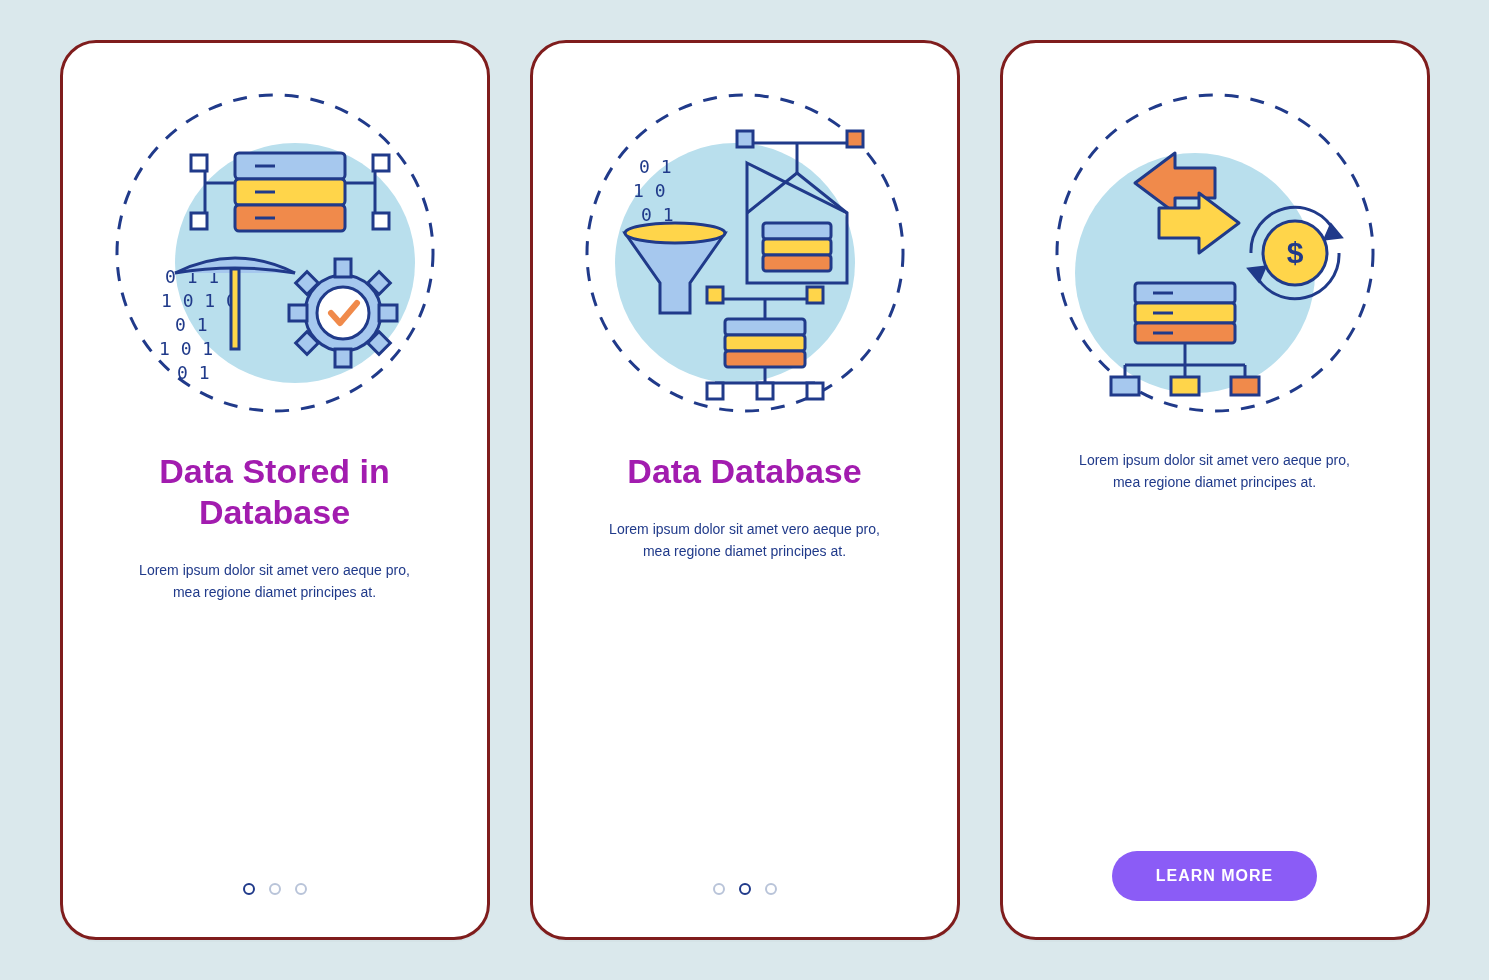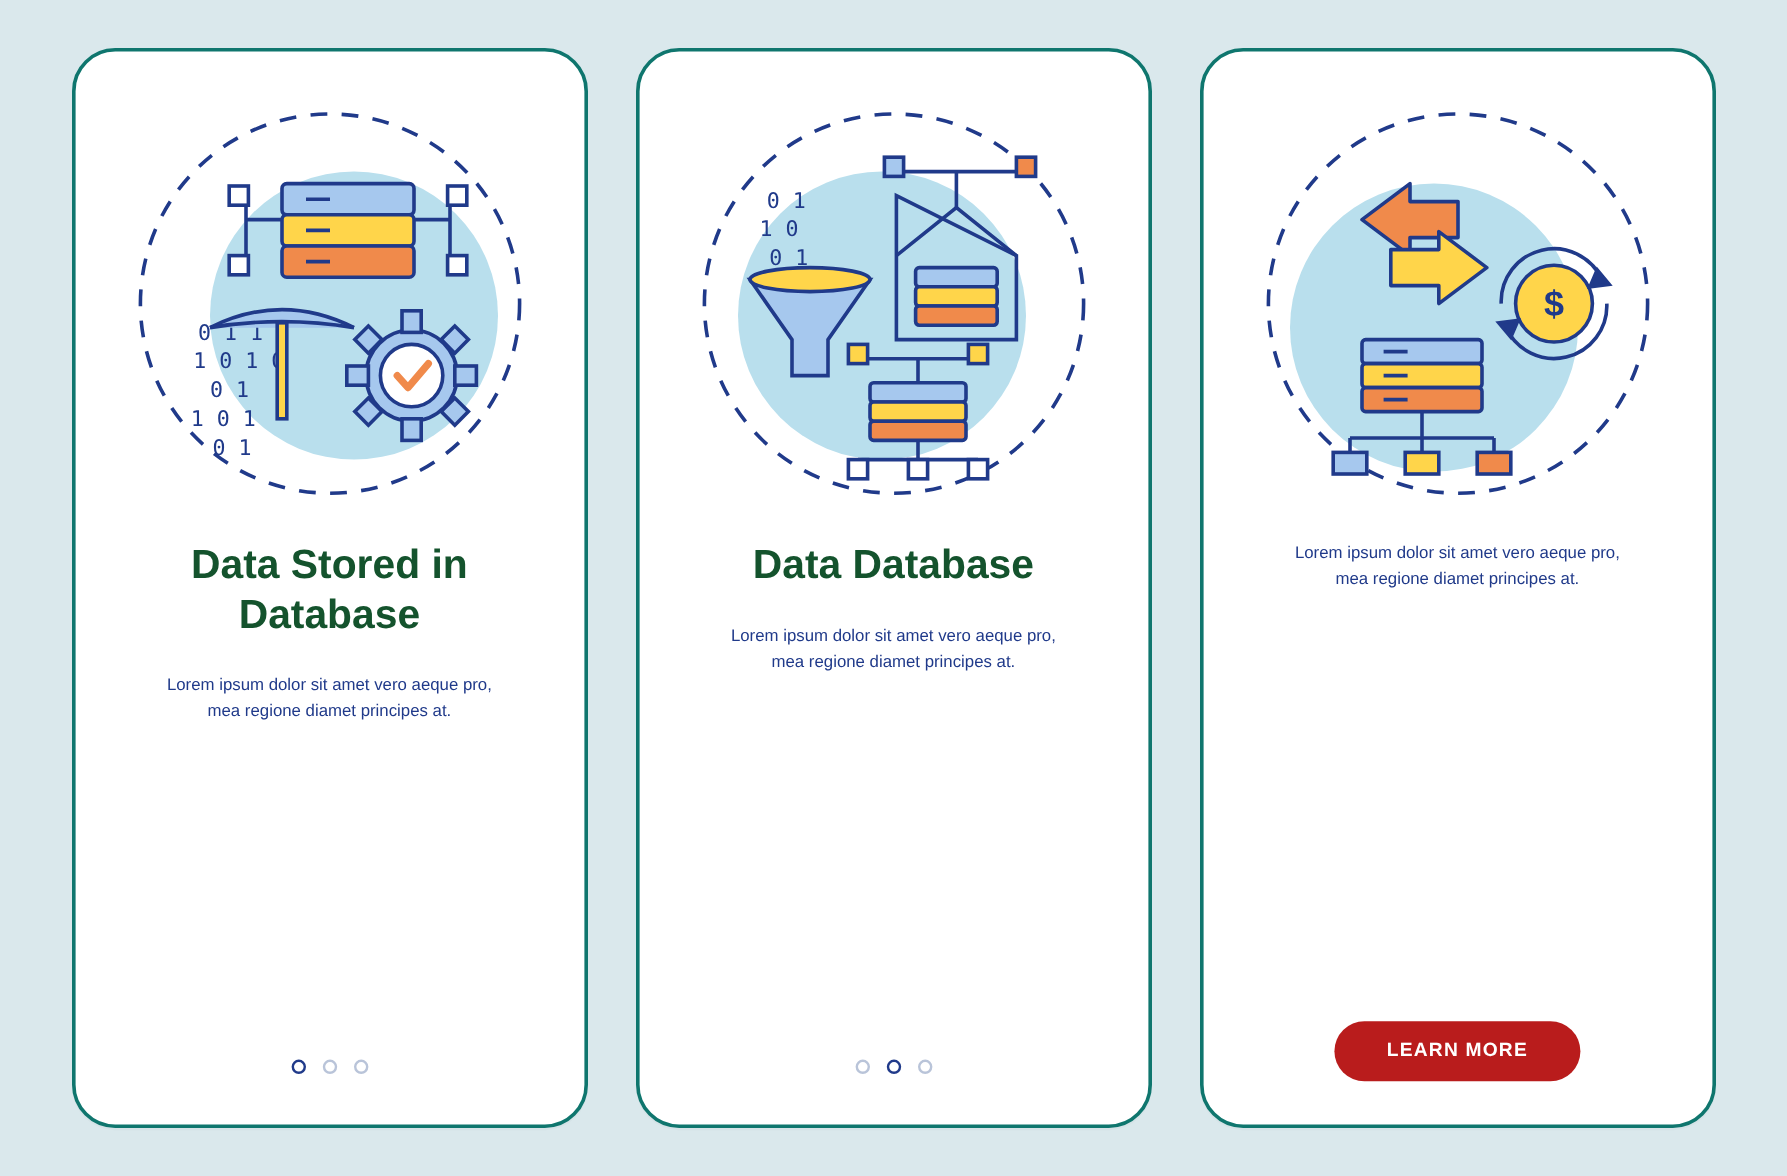--- a/index.html
+++ b/index.html
@@ -12,37 +12,37 @@
     align-items: center;
     justify-content: center;
     gap: 40px;
     padding: 40px;
   }
   .screen {
     width: 430px;
     height: 900px;
     background: #ffffff;
     border-radius: 36px;
-    border: 3px solid #0f766e;
+    border: 3px solid #7f1d1d;
     box-shadow: 0 2px 0 rgba(0,0,0,0.02);
     display: flex;
     flex-direction: column;
     align-items: center;
     padding: 40px 40px 36px;
     position: relative;
   }
   .illus {
     width: 340px;
     height: 340px;
     display: block;
   }
   .title {
     font-size: 34px;
     font-weight: 800;
-    color: #14532d;
+    color: #a21caf;
     text-align: center;
     line-height: 1.2;
     margin-top: 28px;
     padding: 0 20px;
   }
   .desc {
     font-size: 14px;
     color: #203a8a;
     text-align: center;
     line-height: 1.6;
@@ -59,21 +59,21 @@
   }
   .dot {
     width: 12px;
     height: 12px;
     border-radius: 50%;
     border: 2.5px solid #203a8a;
     background: transparent;
   }
   .dot.inactive { border-color: #b9c4d9; }
   .cta {
-    background: #b91c1c;
+    background: #8b5cf6;
     color: #ffffff;
     font-weight: 800;
     letter-spacing: 1px;
     font-size: 16px;
     border: none;
     border-radius: 999px;
     padding: 16px 44px;
     cursor: pointer;
   }
 </style>

